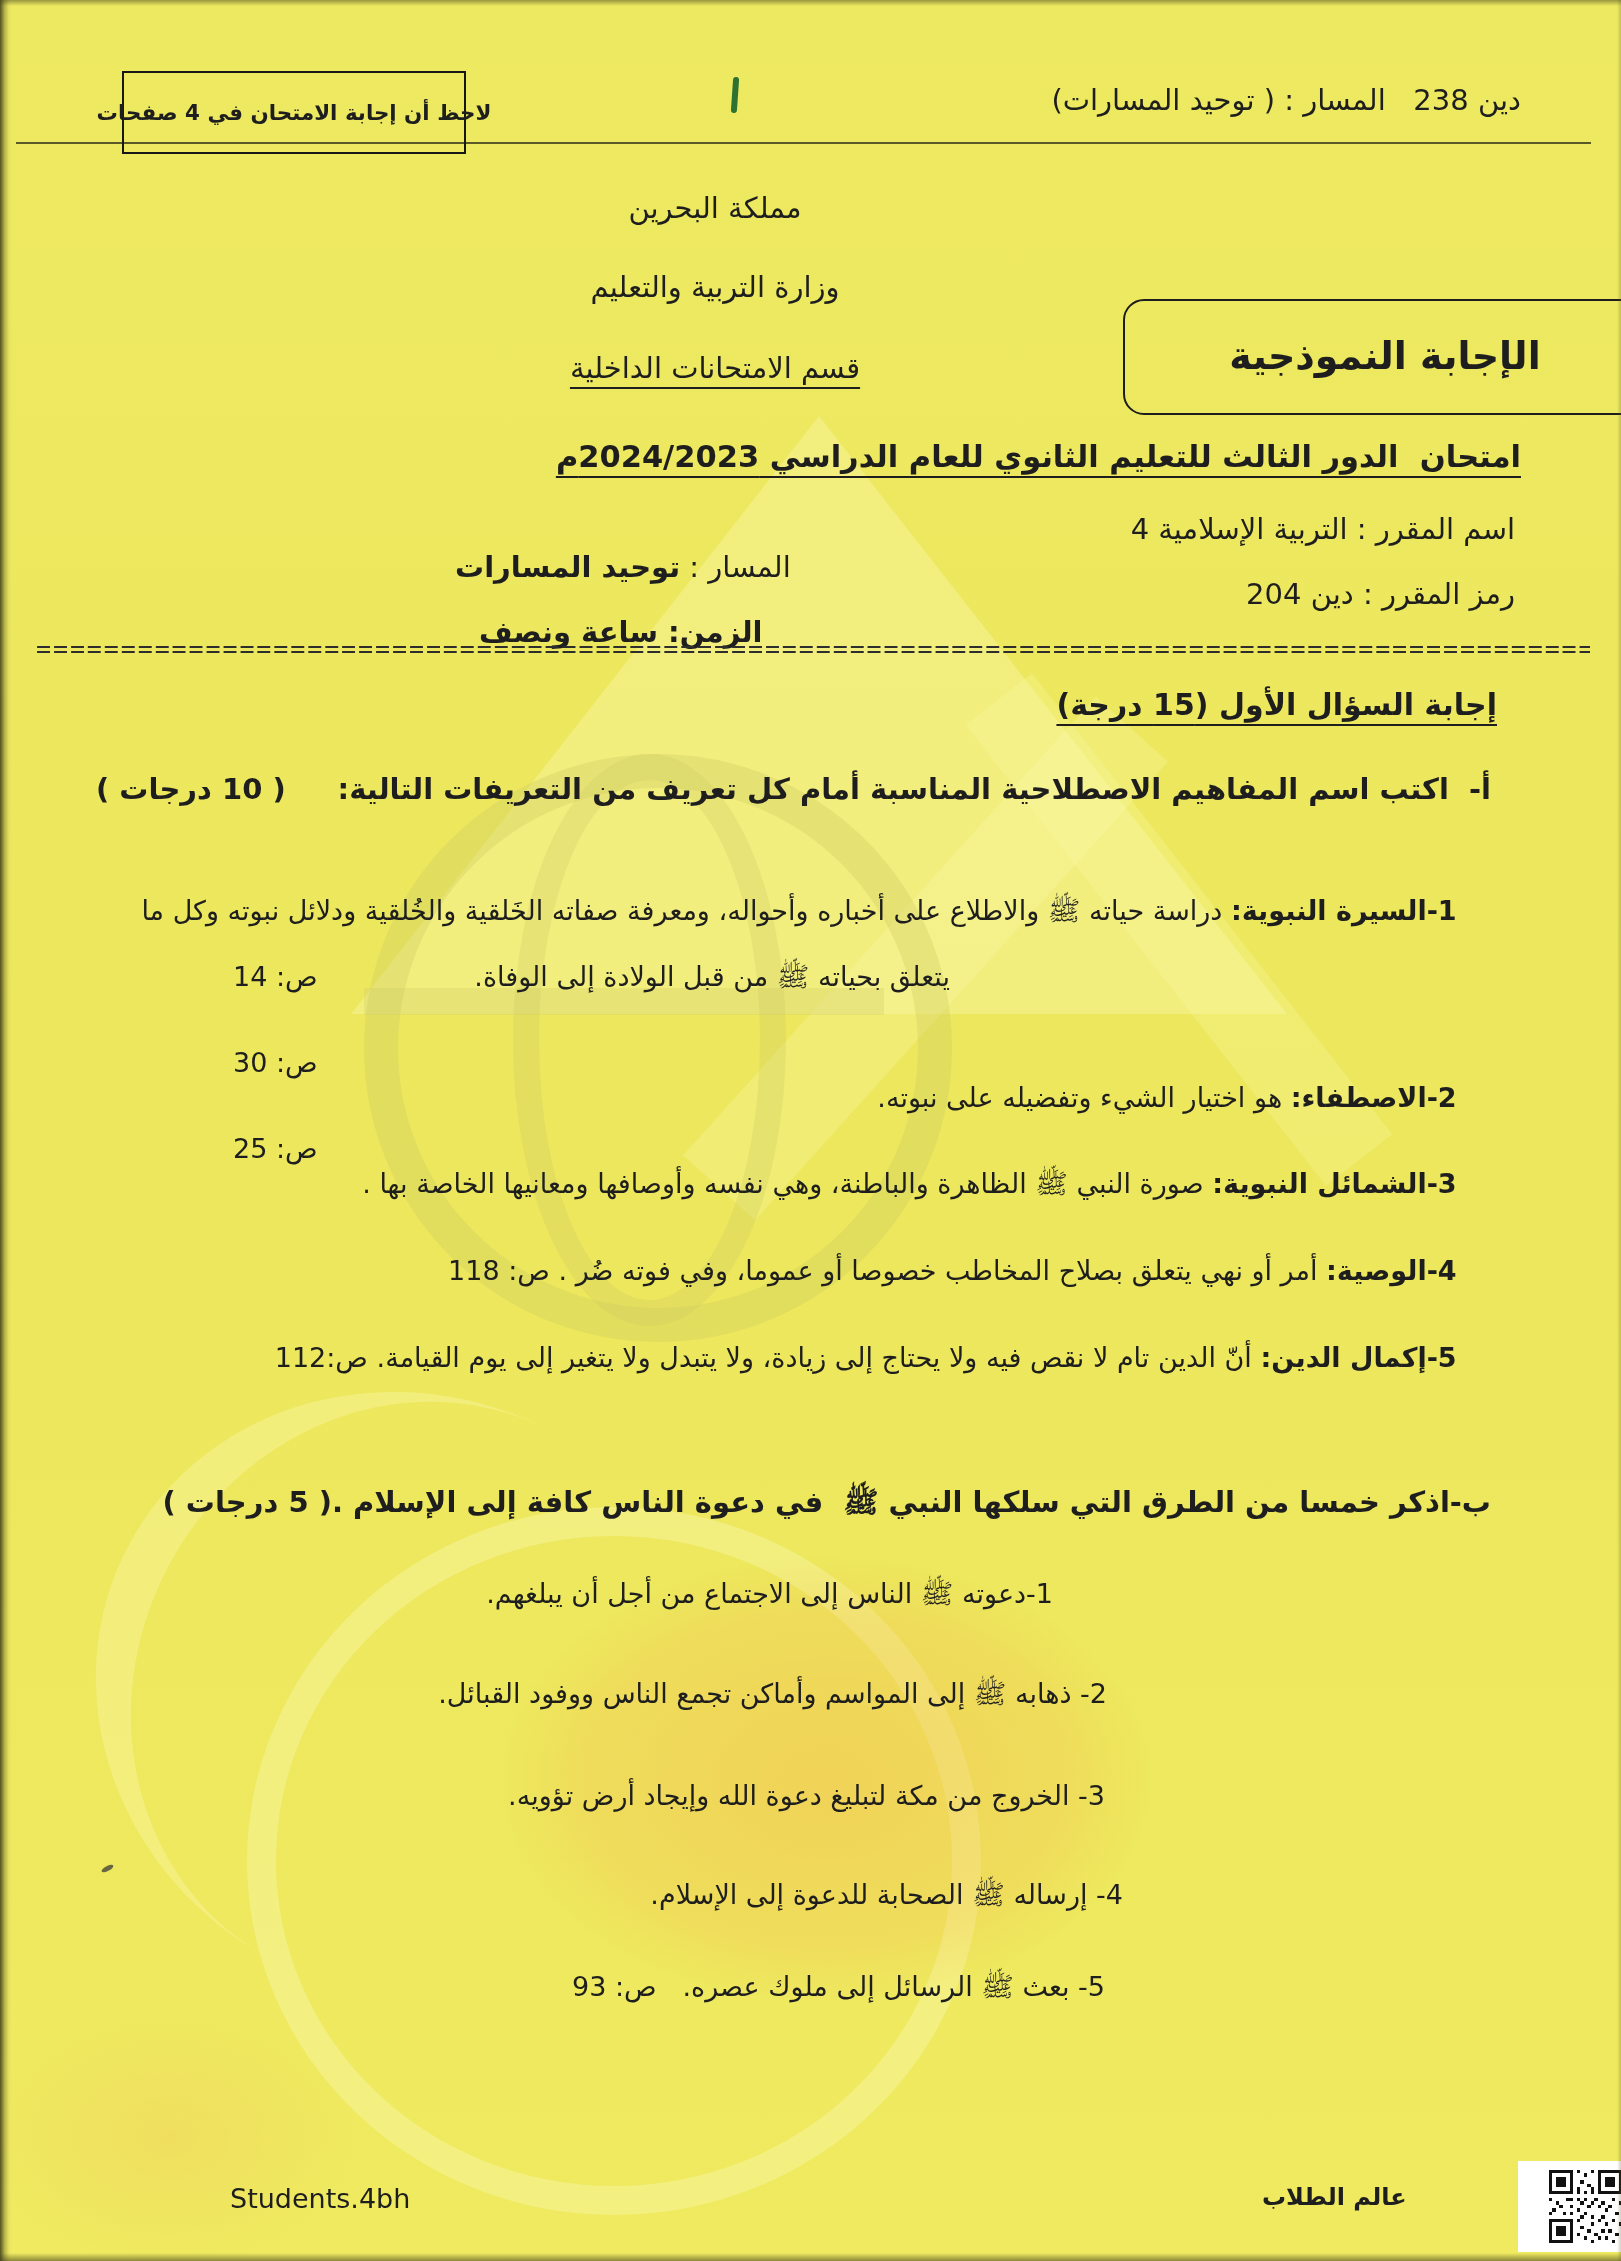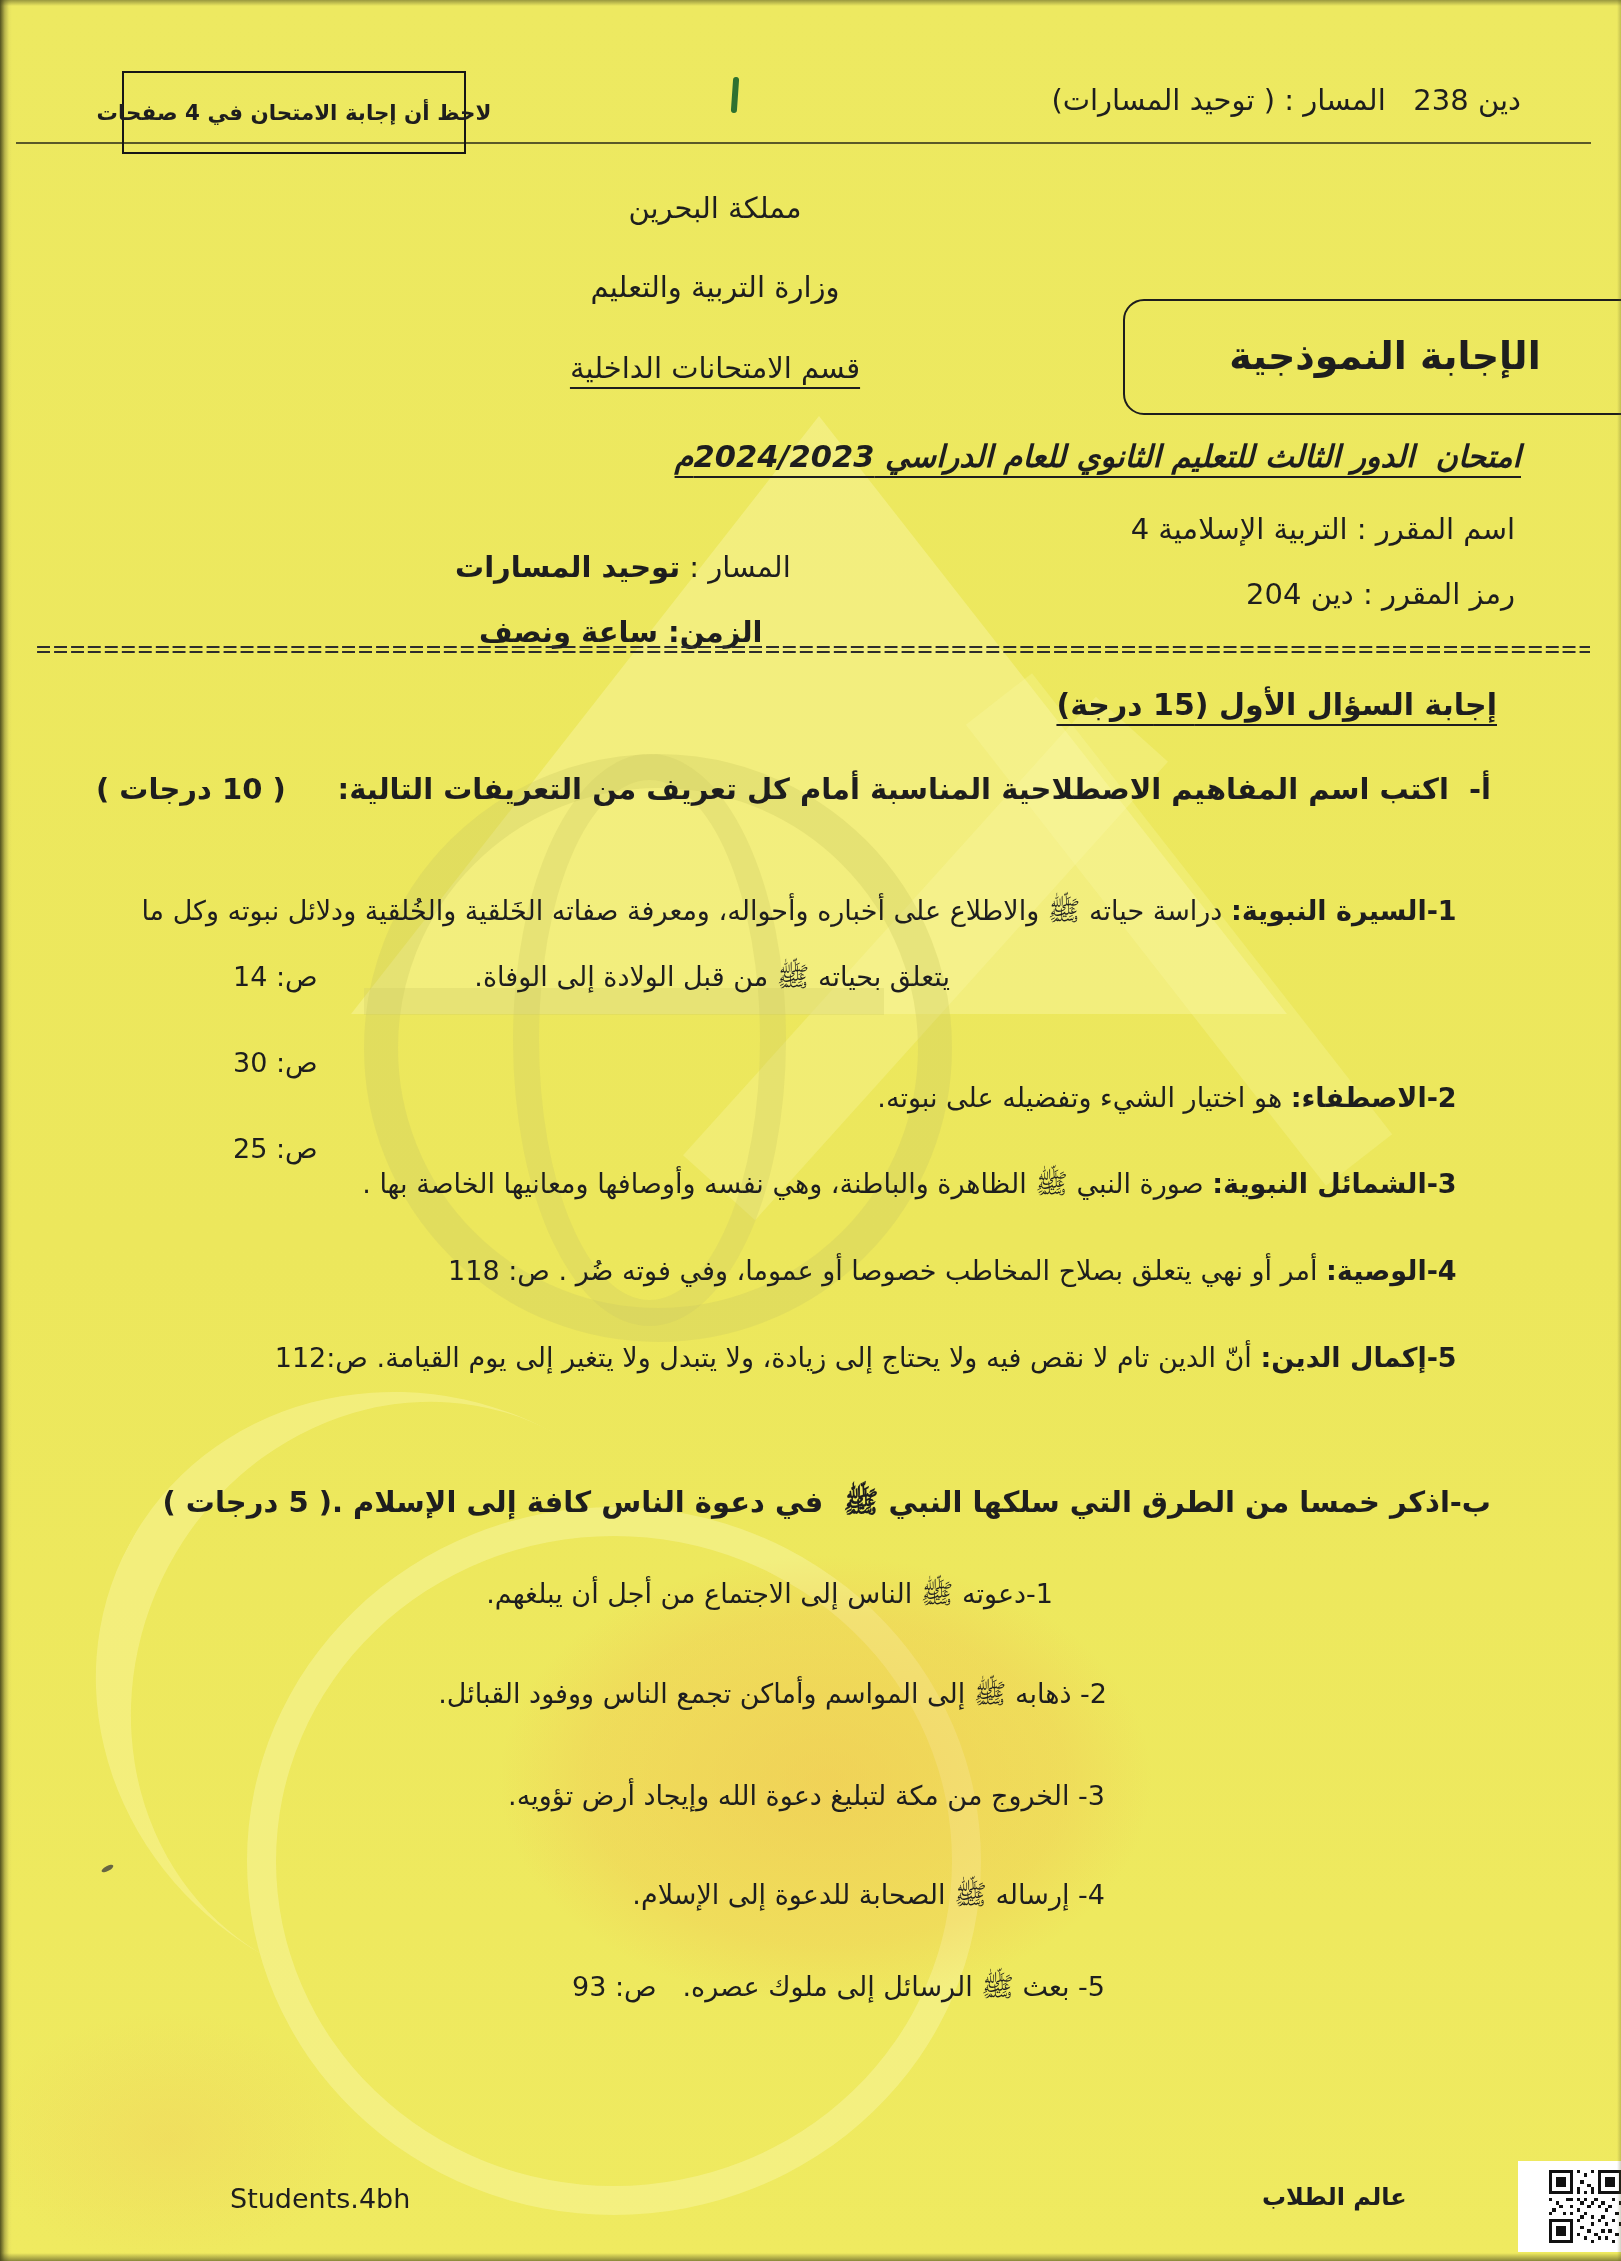--- a/index.html
+++ b/index.html
@@ -97,21 +97,21 @@
   <div class="rule"></div>
 
   <div class="t center-col" style="top:190px;font-size:29px;">مملكة البحرين</div>
   <div class="t center-col" style="top:269px;font-size:29px;">وزارة التربية والتعليم</div>
   <div class="t center-col u" style="top:350px;font-size:29px;">قسم الامتحانات الداخلية</div>
 
   <div class="stamp-box">
     <span class="t b" style="position:static;font-size:38px;letter-spacing:0.6px;">الإجابة النموذجية</span>
   </div>
 
-  <div class="t b u" style="top:437px;right:101px;font-size:30.5px;font-style:italic;">امتحان  الدور الثالث للتعليم الثانوي للعام الدراسي 2024/2023م</div>
+  <div class="t b u" style="top:437px;right:101px;font-size:30.5px;">امتحان  الدور الثالث للتعليم الثانوي للعام الدراسي 2024/2023م</div>
 
   <div class="t" style="top:511px;right:107px;font-size:29px;">اسم المقرر : التربية الإسلامية 4</div>
   <div class="t" style="top:511px;left:455px;font-size:29px;">
     <span>المسار : </span><span class="b">توحيد المسارات</span>
   </div>
 
   <div class="t" style="top:576px;right:107px;font-size:29px;">رمز المقرر : دين 204</div>
   <div class="t b" style="top:576px;left:455px;font-size:29px;margin-left:24px;">
     <span>الزمن: </span><span>ساعة ونصف</span>
   </div>
@@ -145,21 +145,21 @@
 
   <div class="t" style="top:1305px;right:131px;font-size:27px;">
     <span class="b">5-إكمال الدين:</span><span> أنّ الدين تام لا نقص فيه ولا يحتاج إلى زيادة، ولا يتبدل ولا يتغير إلى يوم القيامة. ص:112</span>
   </div>
 
   <div class="t b" style="top:1484px;right:131px;font-size:29px;">ب-اذكر خمسا من الطرق التي سلكها النبي ﷺ  في دعوة الناس كافة إلى الإسلام .( 5 درجات )</div>
 
   <div class="t" style="top:1576px;right:569px;font-size:27px;margin-left:48px;">1-دعوته ﷺ الناس إلى الاجتماع من أجل أن يبلغهم.</div>
   <div class="t" style="top:1676px;right:515px;font-size:27px;">2- ذهابه ﷺ إلى المواسم وأماكن تجمع الناس ووفود القبائل.</div>
   <div class="t" style="top:1778px;right:517px;font-size:27px;">3- الخروج من مكة لتبليغ دعوة الله وإيجاد أرض تؤويه.</div>
-  <div class="t" style="top:1877px;right:517px;font-size:27px;text-align:center;">4- إرساله ﷺ الصحابة للدعوة إلى الإسلام.</div>
+  <div class="t" style="top:1877px;right:499px;font-size:27px;text-align:center;">4- إرساله ﷺ الصحابة للدعوة إلى الإسلام.</div>
   <div class="t" style="top:1969px;right:517px;font-size:27px;">5- بعث ﷺ الرسائل إلى ملوك عصره.   ص: 93</div>
 
   <div class="stray"></div>
 
   <div class="t ltr" style="top:2181px;left:190px;font-size:27px;margin-left:40px;">Students.4bh</div>
   <div class="t b" style="top:2182px;left:1262px;font-size:24px;">عالم الطلاب</div>
 
   <div class="qr-wrap">
     <svg viewBox="0 0 21 21" shape-rendering="crispEdges">
       <g fill="#111">

